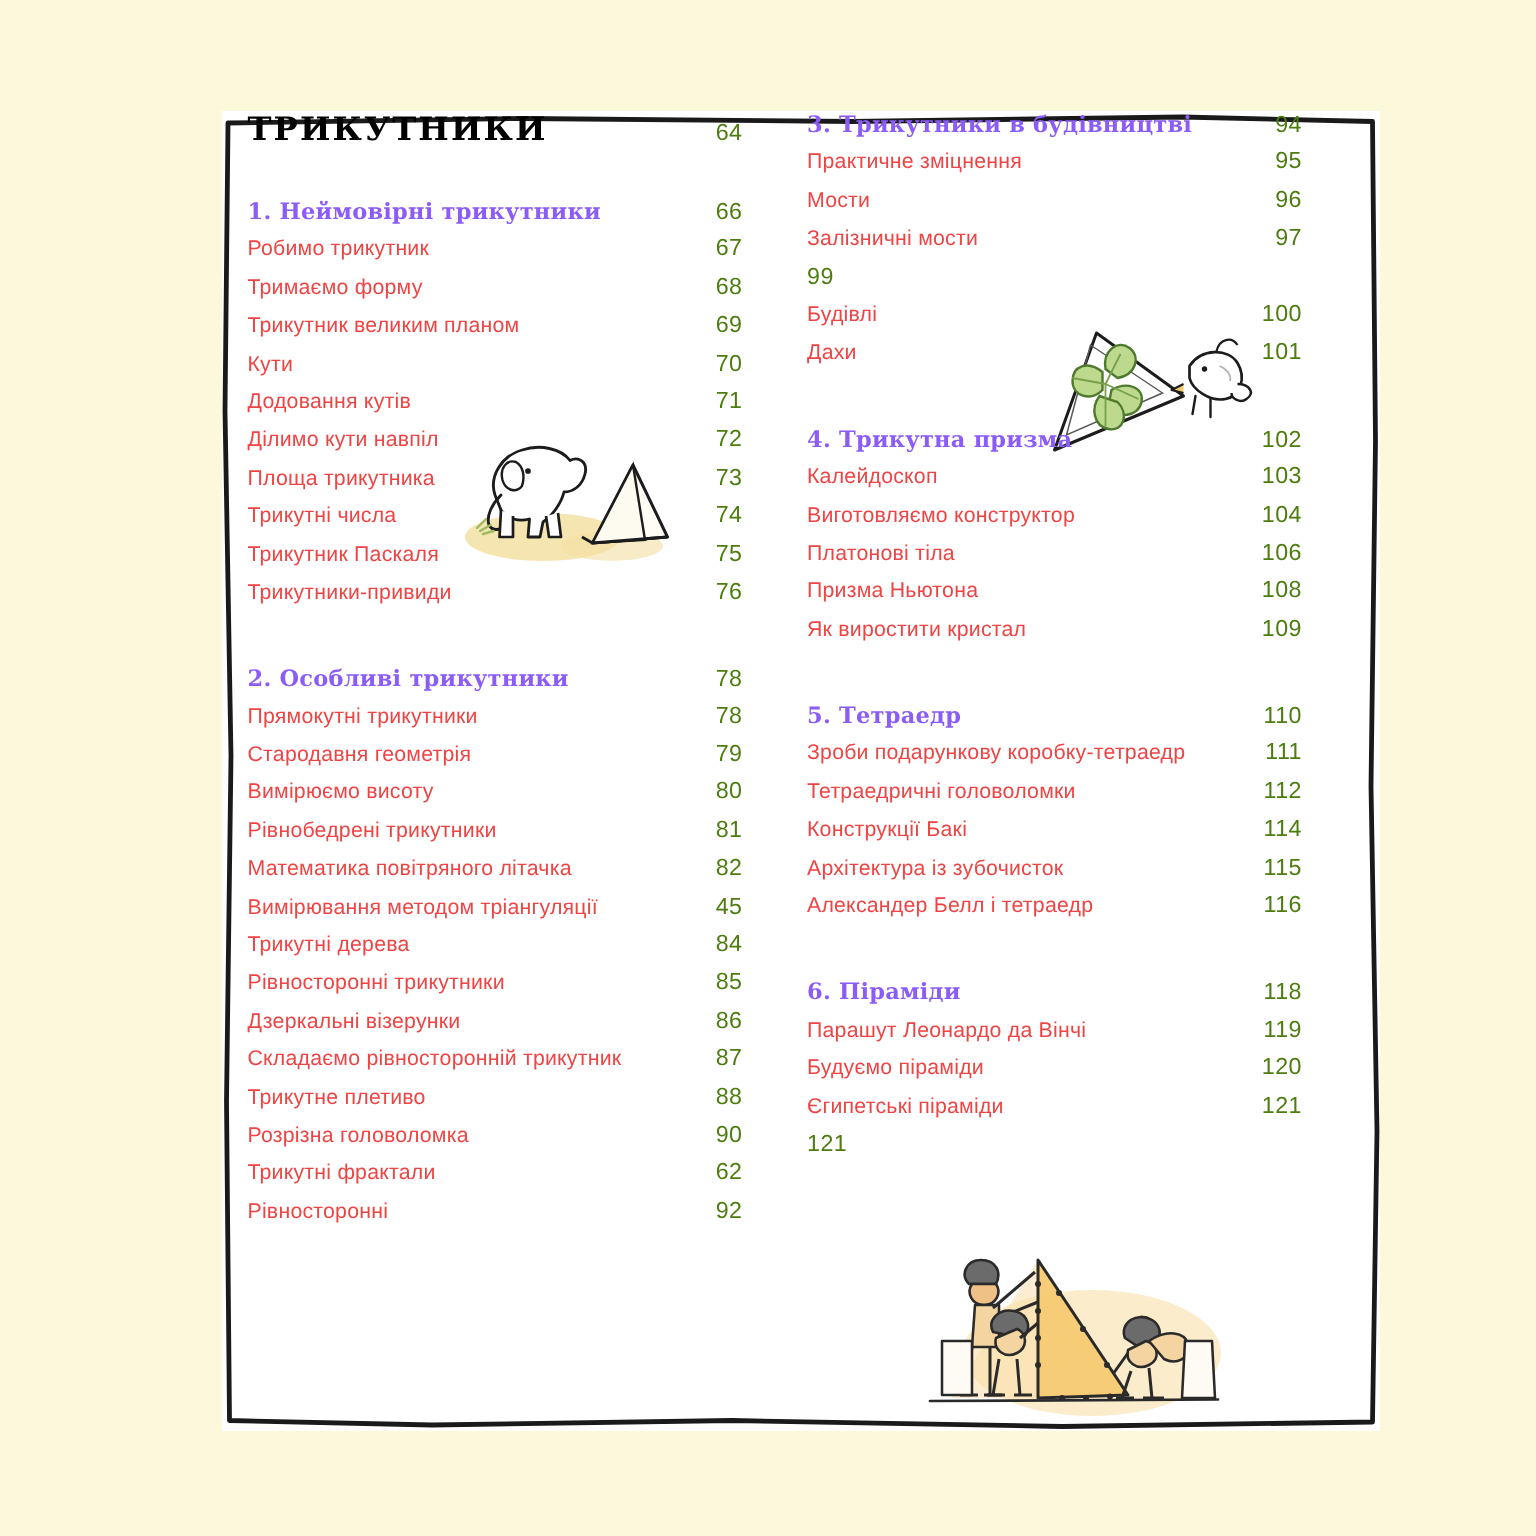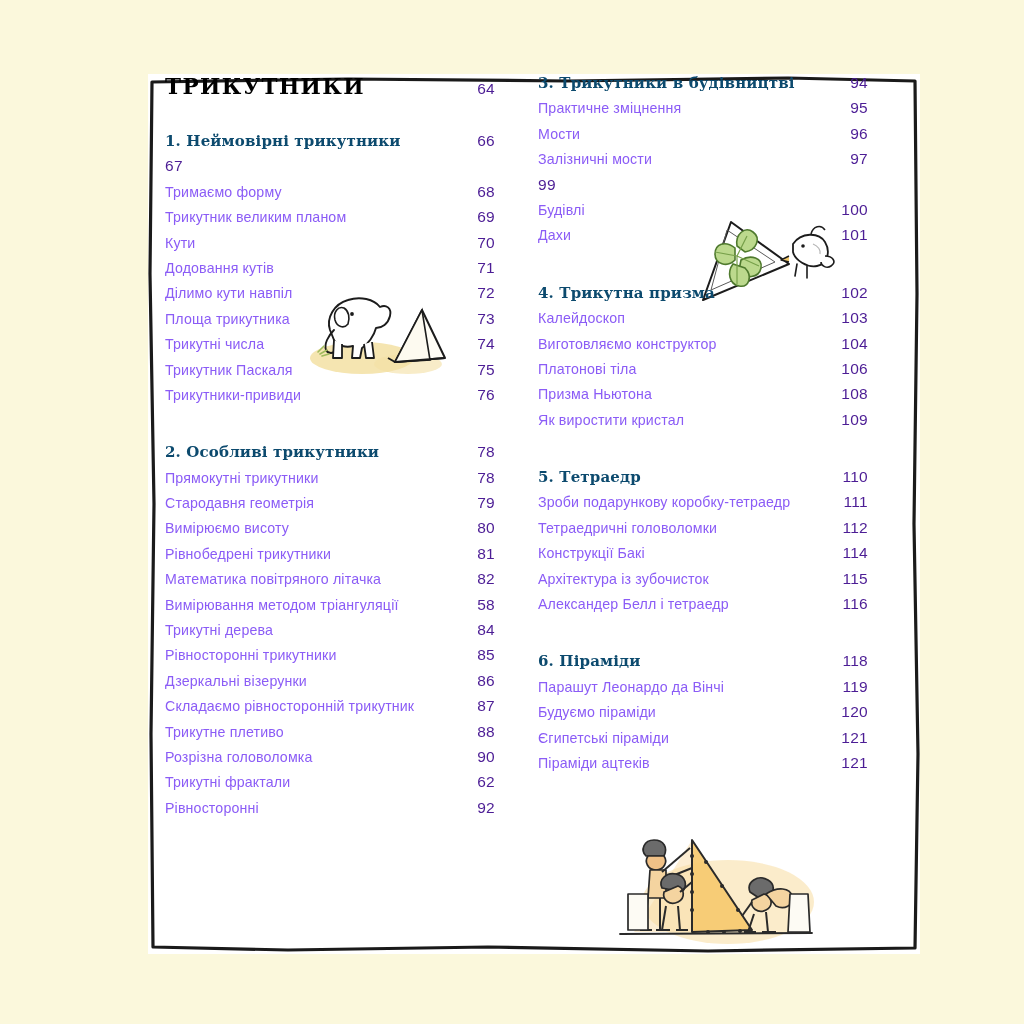--- a/index.html
+++ b/index.html
@@ -47,21 +47,21 @@
     height: 25.4px;
     white-space: nowrap;
   }
   .toc-row .label {
     flex: 1 1 auto;
     color: #1b1b1b;
   }
   .toc-row .page {
     flex: 0 0 auto;
     text-align: right;
-    color: #4c1d95;
+    color: #4d7c0f;
     font-size: 15.5px;
     letter-spacing: 0.3px;
   }
 
   
   .row-title { height: 46px; align-items: baseline; }
   .row-title .label {
     font-family: "DejaVu Serif", "Liberation Serif", serif;
     font-weight: bold;
     font-size: 21.5px;
@@ -69,28 +69,28 @@
     color: #000;
   }
   .row-title .page { font-size: 15.5px; }
 
   
   .row-chapter .label {
     font-family: "DejaVu Serif", "Liberation Serif", serif;
     font-weight: bold;
     font-size: 15px;
     letter-spacing: 0.15px;
-    color: #0c4a6e;
+    color: #8b5cf6;
   }
 
   
   .row-item .label {
     font-size: 14.2px;
     letter-spacing: 0.15px;
-    color: #8b5cf6;
+    color: #ef4444;
   }
 
   
   .gap-lg { height: 32px; }
   .gap-sm { height: 12px; }
 
   
   .illo {
     position: absolute;
     pointer-events: none;
@@ -216,20 +216,21 @@
       <span class="label">ТРИКУТНИКИ</span>
       <span class="page">64</span>
     </div>
     <div class="gap-sm"></div>
     <div id="left-rows">
         <div class="toc-row row-chapter">
           <span class="label">1. Неймовірні трикутники</span>
           <span class="page">66</span>
         </div>
         <div class="toc-row row-item">
+          <span class="label">Робимо трикутник</span>
           <span class="page">67</span>
         </div>
         <div class="toc-row row-item">
           <span class="label">Тримаємо форму</span>
           <span class="page">68</span>
         </div>
         <div class="toc-row row-item">
           <span class="label">Трикутник великим планом</span>
           <span class="page">69</span>
         </div>
@@ -281,21 +282,21 @@
         <div class="toc-row row-item">
           <span class="label">Рівнобедрені трикутники</span>
           <span class="page">81</span>
         </div>
         <div class="toc-row row-item">
           <span class="label">Математика повітряного літачка</span>
           <span class="page">82</span>
         </div>
         <div class="toc-row row-item">
           <span class="label">Вимірювання методом тріангуляції</span>
-          <span class="page">58</span>
+          <span class="page">45</span>
         </div>
         <div class="toc-row row-item">
           <span class="label">Трикутні дерева</span>
           <span class="page">84</span>
         </div>
         <div class="toc-row row-item">
           <span class="label">Рівносторонні трикутники</span>
           <span class="page">85</span>
         </div>
         <div class="toc-row row-item">
@@ -415,19 +416,18 @@
         </div>
         <div class="toc-row row-item">
           <span class="label">Будуємо піраміди</span>
           <span class="page">120</span>
         </div>
         <div class="toc-row row-item">
           <span class="label">Єгипетські піраміди</span>
           <span class="page">121</span>
         </div>
         <div class="toc-row row-item">
-          <span class="label">Піраміди ацтеків</span>
           <span class="page">121</span>
         </div>
       </div>
   </div>
 
 </div>
 
 </body></html>

